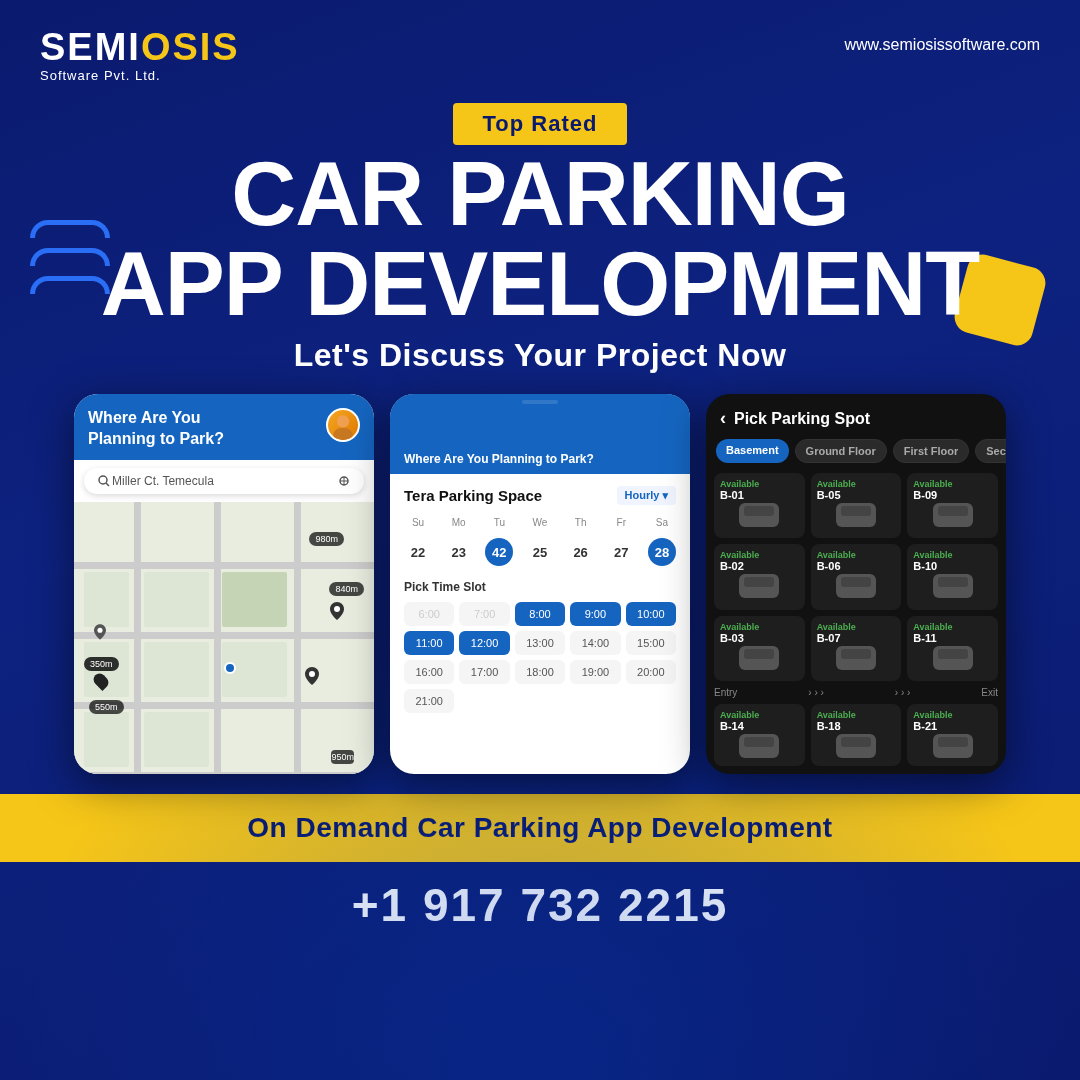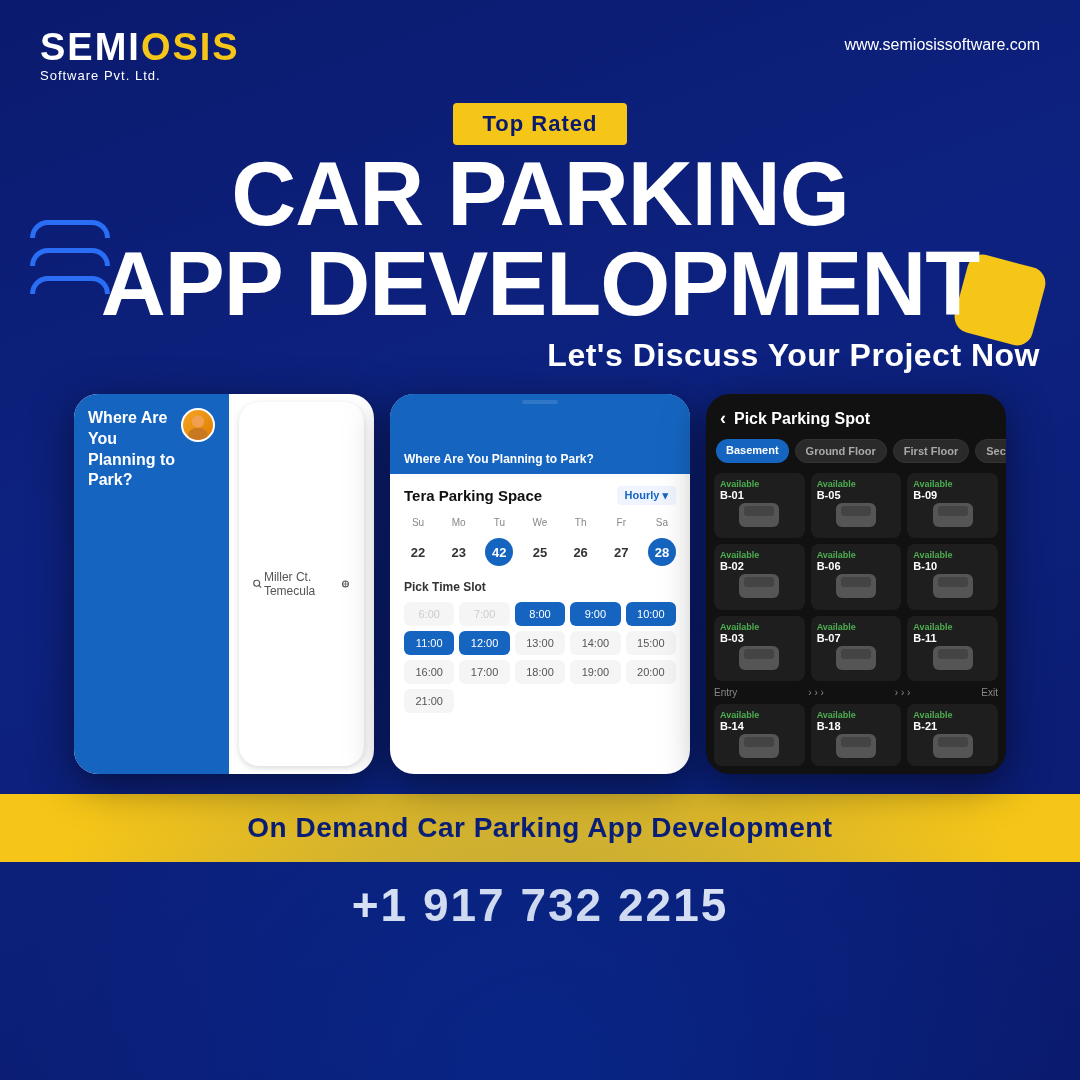--- a/index.html
+++ b/index.html
@@ -100,21 +100,20 @@
       text-transform: uppercase;
       letter-spacing: -1px;
     }
 
     .subtitle {
       font-size: 32px;
       font-weight: 700;
       color: white;
       margin-top: 8px;
       letter-spacing: 0.5px;
-      text-align: right;
     }
 
     .diamond-right {
       position: absolute;
       right: 40px;
       top: 260px;
       width: 80px;
       height: 80px;
       background: #f5c518;
       border-radius: 16px;
@@ -139,21 +138,21 @@
       flex: 1;
       max-width: 300px;
       position: relative;
     }
 
     
     .screen1 {
       background: white;
       height: 100%;
       display: flex;
-      flex-direction: row;
+      flex-direction: column;
     }
 
     .screen1-header {
       background: #1565c0;
       padding: 14px 14px 10px;
       color: white;
       font-weight: 700;
       font-size: 16px;
       display: flex;
       justify-content: space-between;

